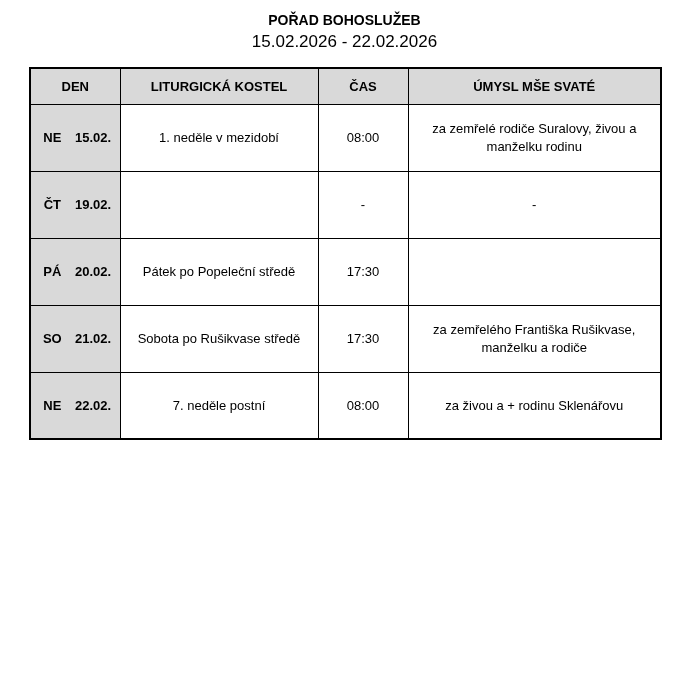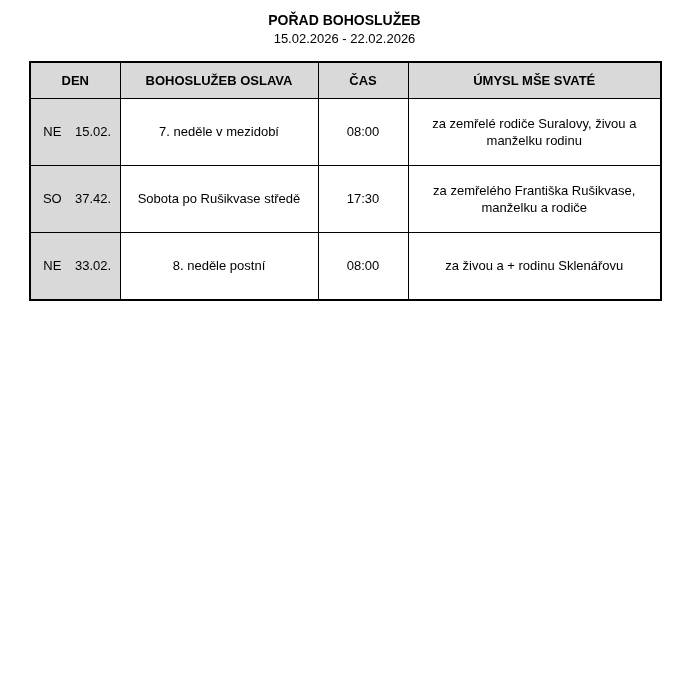--- a/index.html
+++ b/index.html
@@ -14,21 +14,21 @@
     height: 675px;
     padding: 10px 29px 0 29px;
   }
   .titles { text-align: center; margin-bottom: 12px; }
   .title-line {
     font-weight: bold;
     font-size: 14px;
     line-height: 1.45;
   }
   .date-range {
-    font-size: 13px;
+    font-size: 17px;
     line-height: 1.45;
   }
   table.schedule {
     border-collapse: collapse;
     width: 631px;
     border: 2px solid #000000;
     table-layout: fixed;
   }
   table.schedule th,
   table.schedule td {
@@ -47,21 +47,21 @@
     padding: 2px 8px;
     text-align: center;
     line-height: 1.35;
   }
   col.c-den   { width: 90px; }
   col.c-osl   { width: 198px; }
   col.c-cas   { width: 90px; }
   col.c-umysl { width: 253px; }
   td.day-cell {
     background: #d9d9d9;
-    font-weight: normal;
+    font-weight: bold;
     text-align: left;
     padding-left: 8px;
   }
   td.day-cell .day-abbrev { display: inline-block; min-width: 26px; }
   td.day-cell .day-date   { display: inline-block; margin-left: 6px; }
 </style>
 </head>
 <body>
 
 <div class="page">
@@ -74,58 +74,76 @@
   <table class="schedule">
     <colgroup>
       <col class="c-den">
         <col class="c-osl">
         <col class="c-cas">
         <col class="c-umysl">
     </colgroup>
     <thead>
       <tr>
         <th>DEN</th>
-        <th>BOHOSLUŽEB OSLAVA</th>
+        <th>LITURGICKÁ KOSTEL</th>
         <th>ČAS</th>
         <th>ÚMYSL MŠE SVATÉ</th>
       </tr>
     </thead>
     <tbody>
 
       <tr>
         <td class="day-cell">
           <span class="day-abbrev">NE</span>
           <span class="day-date">15.02.</span>
         </td>
-        <td>7. neděle v mezidobí</td>
+        <td>1. neděle v mezidobí</td>
         <td>08:00</td>
         <td>za zemřelé rodiče Suralovy, živou a manželku rodinu</td>
       </tr>
 
 
 
 
+      <tr>
+        <td class="day-cell">
+          <span class="day-abbrev">ČT</span>
+          <span class="day-date">19.02.</span>
+        </td>
+        <td></td>
+        <td>-</td>
+        <td>-</td>
+      </tr>
 
+      <tr>
+        <td class="day-cell">
+          <span class="day-abbrev">PÁ</span>
+          <span class="day-date">20.02.</span>
+        </td>
+        <td>Pátek po Popeleční středě</td>
+        <td>17:30</td>
+        <td></td>
+      </tr>
 
       <tr>
         <td class="day-cell">
           <span class="day-abbrev">SO</span>
-          <span class="day-date">37.42.</span>
+          <span class="day-date">21.02.</span>
         </td>
         <td>Sobota po Rušikvase středě</td>
         <td>17:30</td>
         <td>za zemřelého Františka Rušikvase, manželku a rodiče</td>
       </tr>
 
       <tr>
         <td class="day-cell">
           <span class="day-abbrev">NE</span>
-          <span class="day-date">33.02.</span>
+          <span class="day-date">22.02.</span>
         </td>
-        <td>8. neděle postní</td>
+        <td>7. neděle postní</td>
         <td>08:00</td>
         <td>za živou a + rodinu Sklenářovu</td>
       </tr>
 
     </tbody>
   </table>
 
 </div>
 
 </body></html>

